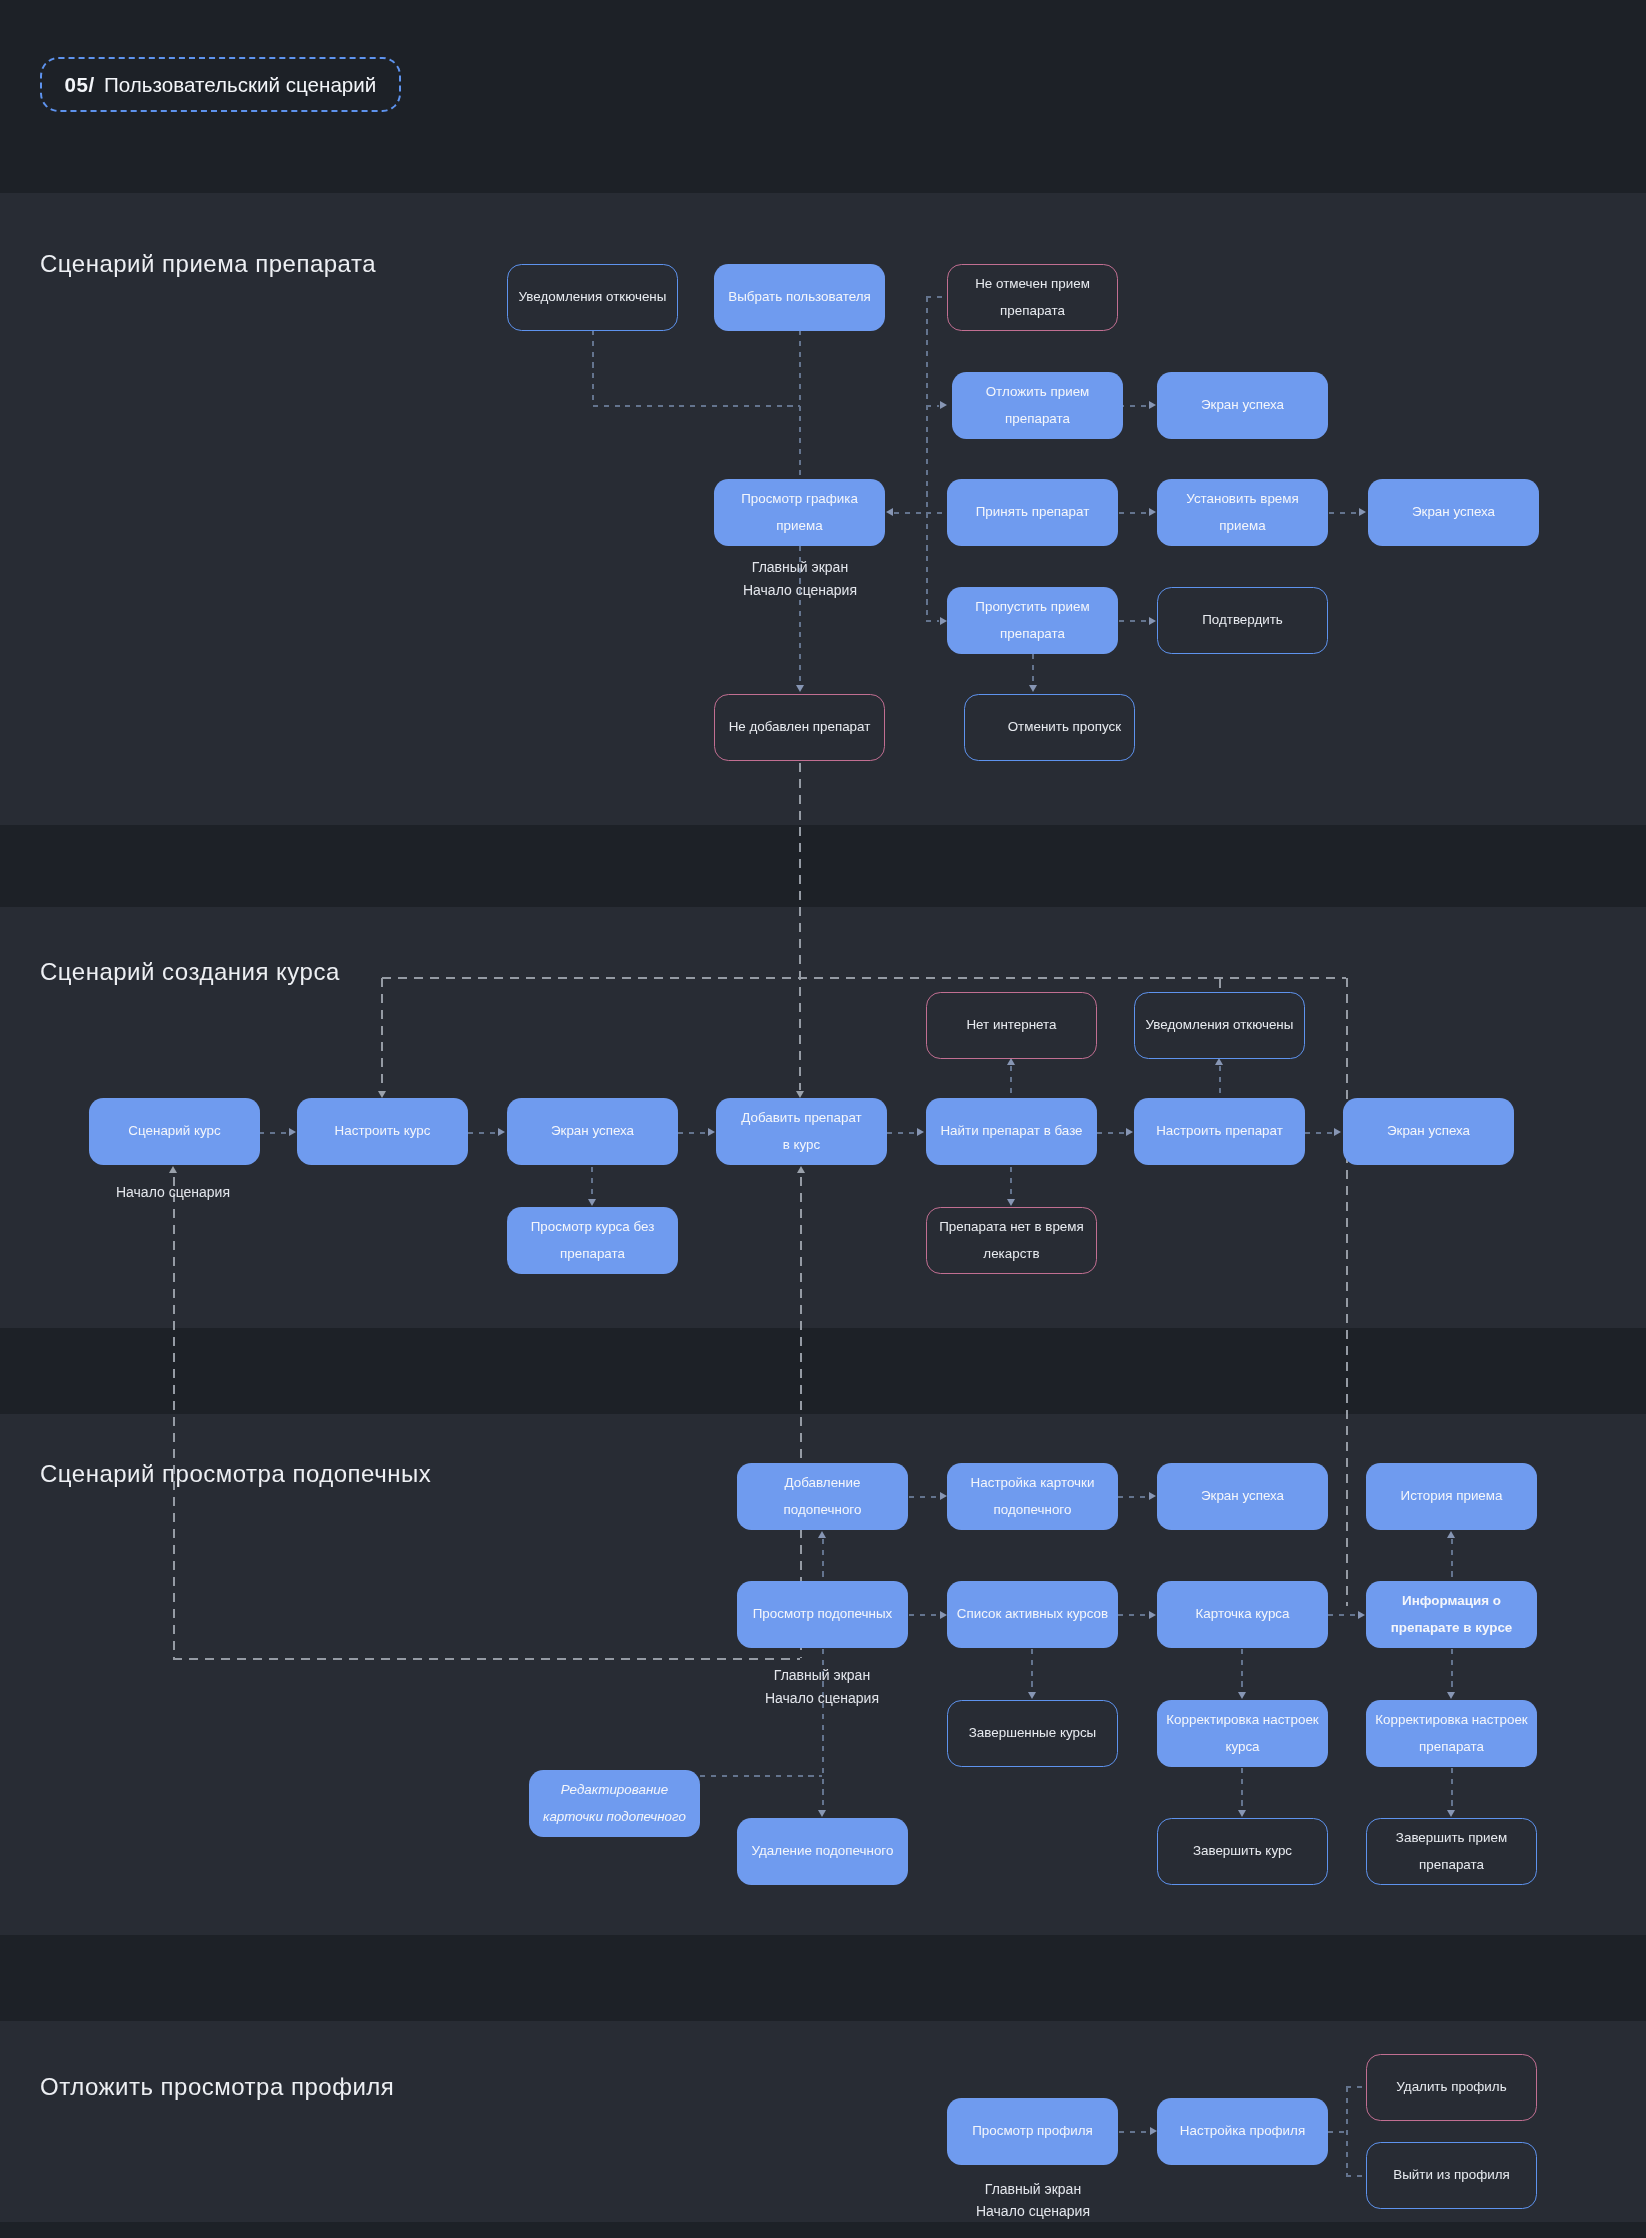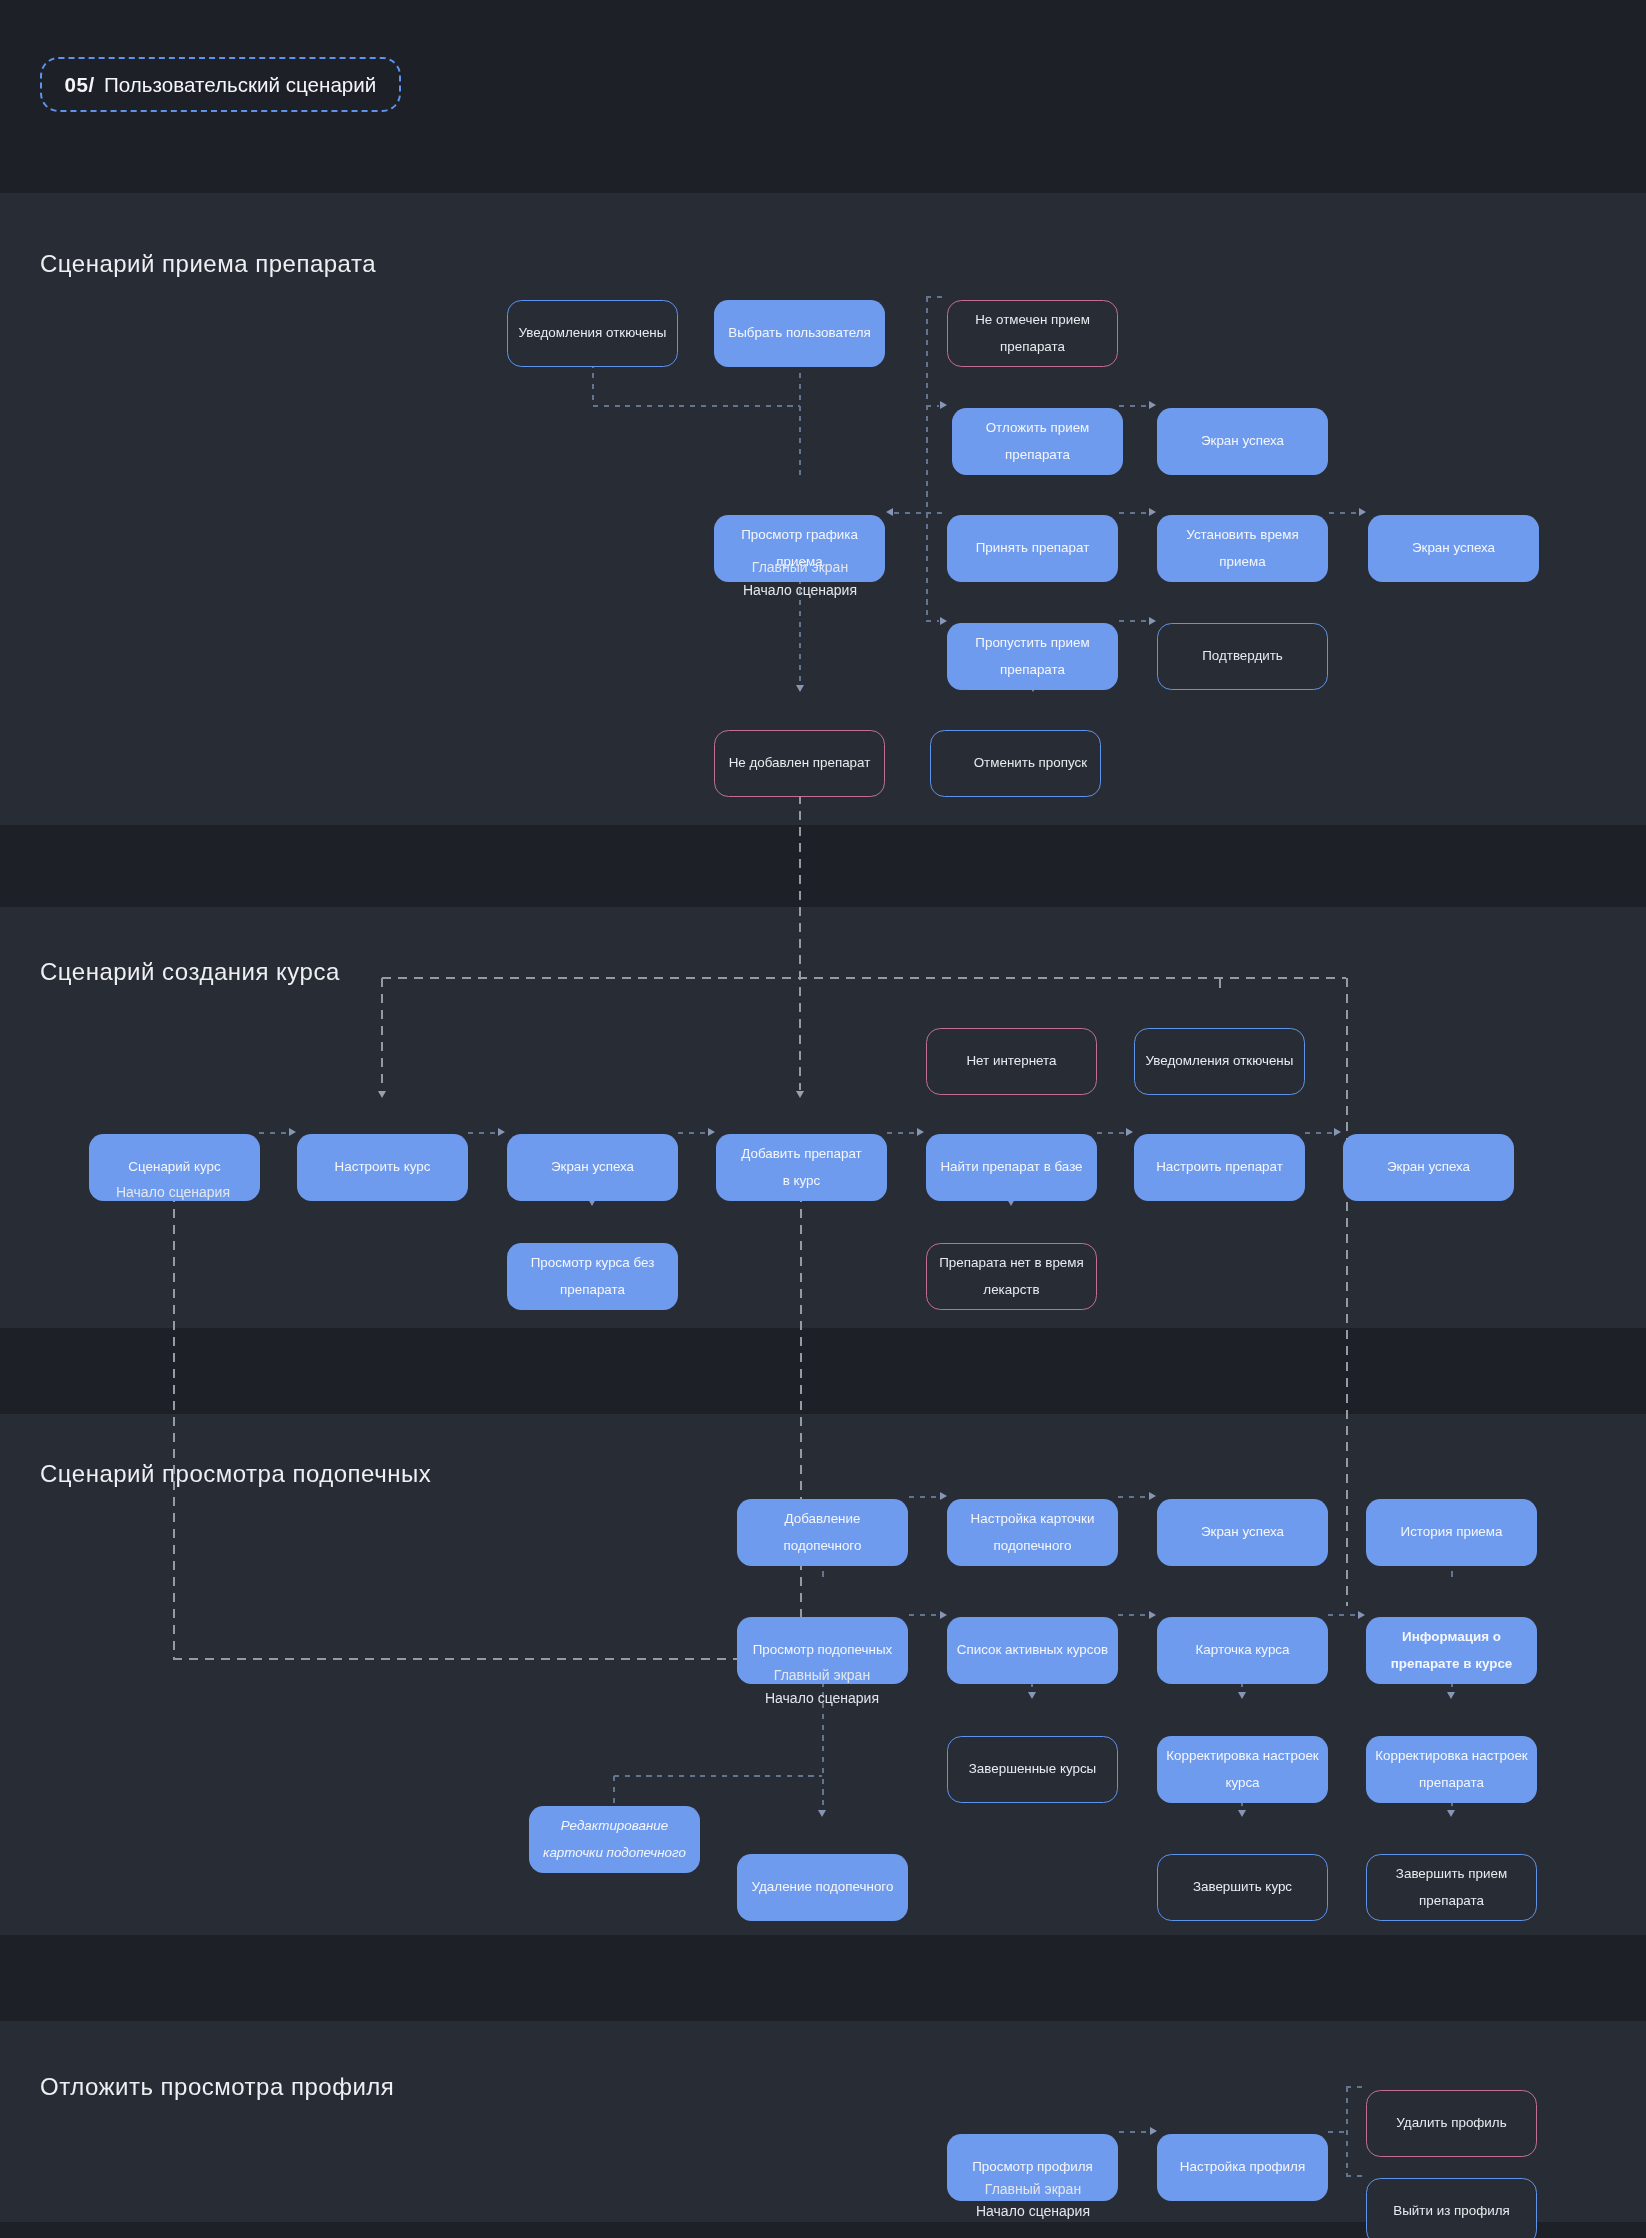--- a/index.html
+++ b/index.html
@@ -17,21 +17,20 @@
     position:absolute;left:40px;top:57px;height:51px;padding:0 22.6px;
     border:2.1px dashed #5e93ee;border-radius:18.5px;
     display:flex;align-items:center;gap:9.3px;color:#f3f5f9;font-size:20.6px;
   }
   .badge b{font-weight:700;letter-spacing:0.5px;}
   .box{
     position:absolute;width:171px;height:67px;box-sizing:border-box;
     border-radius:14.4px;display:flex;align-items:center;justify-content:center;
     text-align:center;font-size:13.4px;line-height:2.0;white-space:pre-line;
     padding:0 6.2px;
-    margin-top:36px;
   }
   .filled{background:#6f9bef;color:#f4f6fb;}
   .outline-blue{background:#282c34;border:1.5px solid #5e93ee;color:#e8ebf0;}
   .outline-pink{background:#282c34;border:1.5px solid #c26f92;color:#e8ebf0;}
   .cap{
     position:absolute;color:#e3e6ec;font-size:14px;white-space:nowrap;
     transform:translateX(-50%);
   }
   .seg{position:absolute;}
   .seg-h{height:1.5px;background:repeating-linear-gradient(90deg,#64748e 0 5.1px,transparent 5.1px 10.8px);}
@@ -159,21 +158,21 @@
     <div class="box filled" style="left: 714px; top: 479px;">Просмотр графика
 приема</div>
     <div class="box filled" style="left: 947px; top: 479px;">Принять препарат</div>
     <div class="box filled" style="left: 1157px; top: 479px;">Установить время
 приема</div>
     <div class="box filled" style="left: 1368px; top: 479px;">Экран успеха</div>
     <div class="box filled" style="left: 947px; top: 587px;">Пропустить прием
 препарата</div>
     <div class="box outline-blue" style="left: 1157px; top: 587px;">Подтвердить</div>
     <div class="box outline-pink" style="left: 714px; top: 694px;">Не добавлен препарат</div>
-    <div class="box outline-blue" style="left: 930px; top: 694px; padding-left: 36px;">Отменить пропуск</div>
+    <div class="box outline-blue" style="left: 964px; top: 694px; padding-left: 36px;">Отменить пропуск</div>
     <div class="cap" style="left: 800px; top: 559px;">Главный экран</div>
     <div class="cap" style="left: 800px; top: 582px;">Начало сценария</div>
     <div class="box outline-pink" style="left: 926px; top: 992px;">Нет интернета</div>
     <div class="box outline-blue" style="left: 1134px; top: 992px;">Уведомления откючены</div>
     <div class="box filled" style="left: 89px; top: 1098px;">Сценарий курс</div>
     <div class="box filled" style="left: 297px; top: 1098px;">Настроить курс</div>
     <div class="box filled" style="left: 507px; top: 1098px;">Экран успеха</div>
     <div class="box filled" style="left: 716px; top: 1098px;">Добавить препарат
 в курс</div>
     <div class="box filled" style="left: 926px; top: 1098px;">Найти препарат в базе</div>

